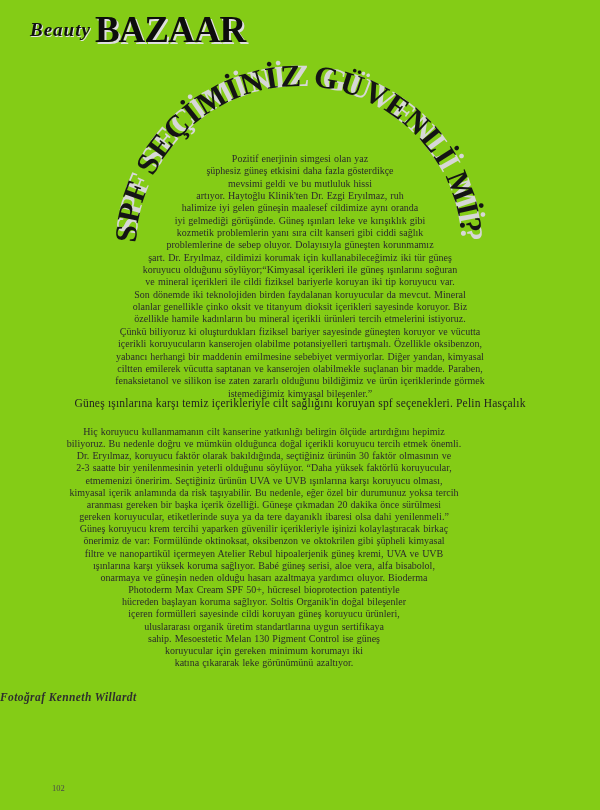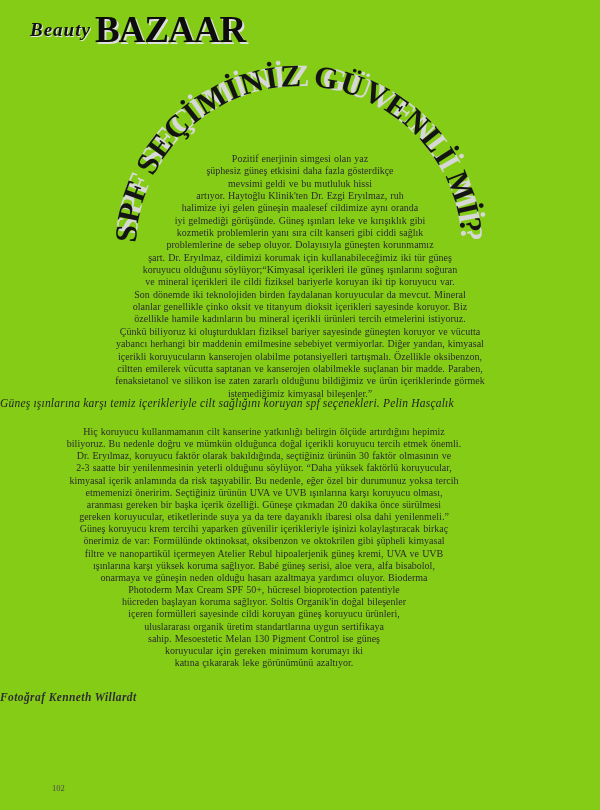--- a/index.html
+++ b/index.html
@@ -52,22 +52,21 @@
     position:absolute; top:426px; left:0; width:528px;
     text-align:center;
     font-size:10px; line-height:12.15px;
     color:#2b2b2b;
     word-spacing:0.6px;
   }
   .tline { white-space:nowrap; }
   
   .caption {
     position:absolute; top:397px; left:0; width:600px;
-    text-align:left;
-    font-style:italic;
+    text-align:center;
     font-size:11.5px;
     color:#1f1f1f;
     letter-spacing:0.2px;
   }
   .credit {
     position:absolute; top:691px; left:0; width:600px;
     text-align:left;
     font-style:italic; font-weight:bold;
     font-size:11.5px;
     color:#2e2e2e;
@@ -108,36 +107,36 @@
       <div class="tline">iyi gelmediği görüşünde. Güneş ışınları leke ve kırışıklık gibi</div>
       <div class="tline">kozmetik problemlerin yanı sıra cilt kanseri gibi ciddi sağlık</div>
       <div class="tline">problemlerine de sebep oluyor. Dolayısıyla güneşten korunmamız</div>
       <div class="tline">şart. Dr. Eryılmaz, cildimizi korumak için kullanabileceğimiz iki tür güneş</div>
       <div class="tline">koruyucu olduğunu söylüyor;“Kimyasal içerikleri ile güneş ışınlarını soğuran</div>
       <div class="tline">ve mineral içerikleri ile cildi fiziksel bariyerle koruyan iki tip koruyucu var.</div>
       <div class="tline">Son dönemde iki teknolojiden birden faydalanan koruyucular da mevcut. Mineral</div>
       <div class="tline">olanlar genellikle çinko oksit ve titanyum dioksit içerikleri sayesinde koruyor. Biz</div>
       <div class="tline">özellikle hamile kadınların bu mineral içerikli ürünleri tercih etmelerini istiyoruz.</div>
       <div class="tline">Çünkü biliyoruz ki oluşturdukları fiziksel bariyer sayesinde güneşten koruyor ve vücutta</div>
+      <div class="tline">içerikli koruyucuların kanserojen olabilme potansiyelleri tartışmalı. Özellikle oksibenzon,</div>
       <div class="tline">yabancı herhangi bir maddenin emilmesine sebebiyet vermiyorlar. Diğer yandan, kimyasal</div>
-      <div class="tline">içerikli koruyucuların kanserojen olabilme potansiyelleri tartışmalı. Özellikle oksibenzon,</div>
       <div class="tline">ciltten emilerek vücutta saptanan ve kanserojen olabilmekle suçlanan bir madde. Paraben,</div>
       <div class="tline">fenaksietanol ve silikon ise zaten zararlı olduğunu bildiğimiz ve ürün içeriklerinde görmek</div>
       <div class="tline">istemediğimiz kimyasal bileşenler.”</div>
     </div>
 
   <div class="caption">Güneş ışınlarına karşı temiz içerikleriyle cilt sağlığını koruyan spf seçenekleri. Pelin Hasçalık</div>
 
   <div class="body2">
       <div class="tline">Hiç koruyucu kullanmamanın cilt kanserine yatkınlığı belirgin ölçüde artırdığını hepimiz</div>
       <div class="tline">biliyoruz. Bu nedenle doğru ve mümkün olduğunca doğal içerikli koruyucu tercih etmek önemli.</div>
       <div class="tline">Dr. Eryılmaz, koruyucu faktör olarak bakıldığında, seçtiğiniz ürünün 30 faktör olmasının ve</div>
       <div class="tline">2-3 saatte bir yenilenmesinin yeterli olduğunu söylüyor. “Daha yüksek faktörlü koruyucular,</div>
+      <div class="tline">etmemenizi öneririm. Seçtiğiniz ürünün UVA ve UVB ışınlarına karşı koruyucu olması,</div>
       <div class="tline">kimyasal içerik anlamında da risk taşıyabilir. Bu nedenle, eğer özel bir durumunuz yoksa tercih</div>
-      <div class="tline">etmemenizi öneririm. Seçtiğiniz ürünün UVA ve UVB ışınlarına karşı koruyucu olması,</div>
       <div class="tline">aranması gereken bir başka içerik özelliği. Güneşe çıkmadan 20 dakika önce sürülmesi</div>
       <div class="tline">gereken koruyucular, etiketlerinde suya ya da tere dayanıklı ibaresi olsa dahi yenilenmeli.”</div>
       <div class="tline">Güneş koruyucu krem tercihi yaparken güvenilir içerikleriyle işinizi kolaylaştıracak birkaç</div>
       <div class="tline">önerimiz de var: Formülünde oktinoksat, oksibenzon ve oktokrilen gibi şüpheli kimyasal</div>
       <div class="tline">filtre ve nanopartikül içermeyen Atelier Rebul hipoalerjenik güneş kremi, UVA ve UVB</div>
       <div class="tline">ışınlarına karşı yüksek koruma sağlıyor. Babé güneş serisi, aloe vera, alfa bisabolol,</div>
       <div class="tline">onarmaya ve güneşin neden olduğu hasarı azaltmaya yardımcı oluyor. Bioderma</div>
       <div class="tline">Photoderm Max Cream SPF 50+, hücresel bioprotection patentiyle</div>
       <div class="tline">hücreden başlayan koruma sağlıyor. Soltis Organik'in doğal bileşenler</div>
       <div class="tline">içeren formülleri sayesinde cildi koruyan güneş koruyucu ürünleri,</div>

